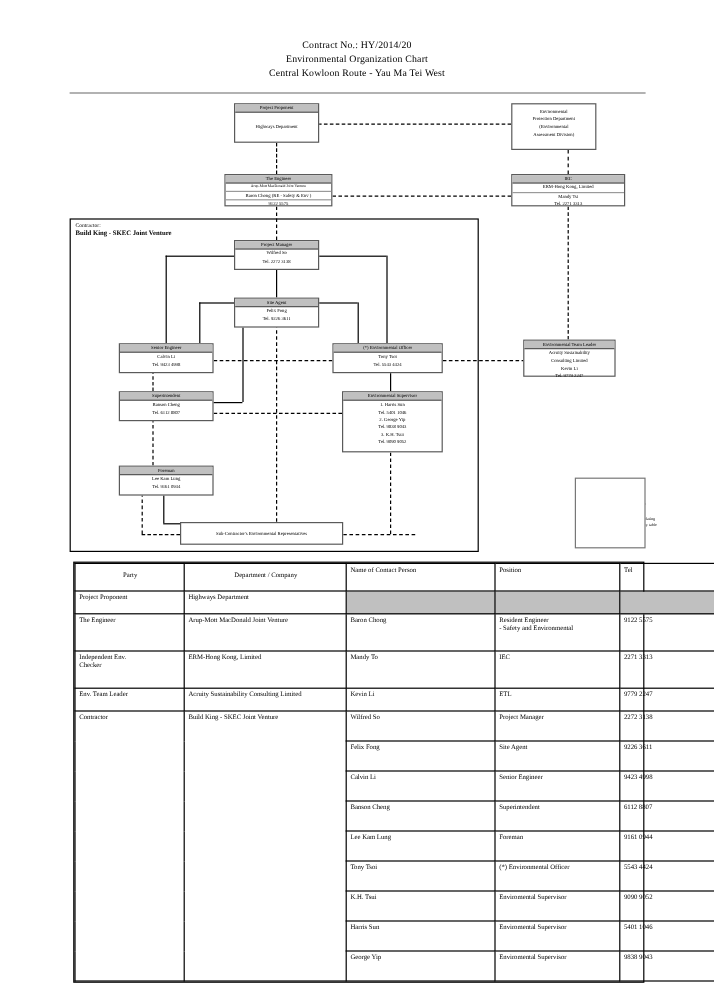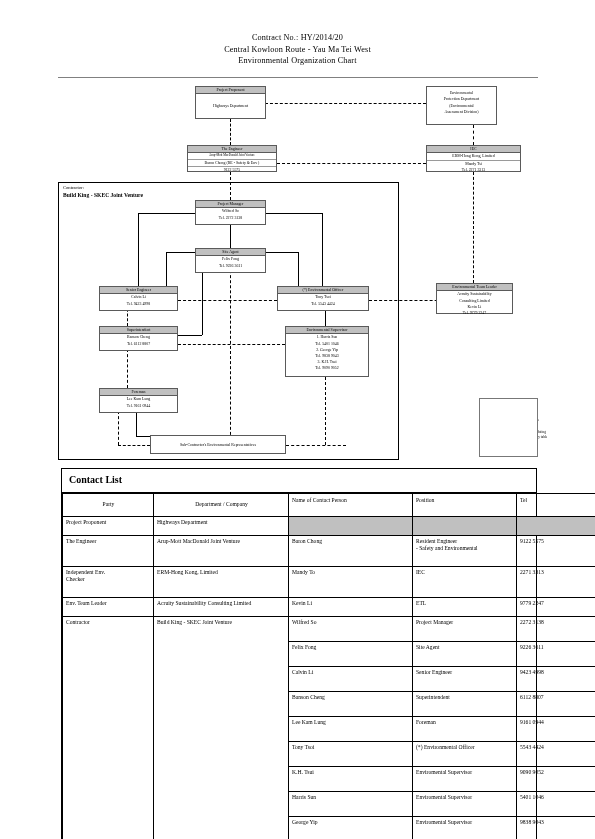--- a/index.html
+++ b/index.html
@@ -176,22 +176,22 @@
   table.clist td.bodycell { height: 20px; }
   table.clist td.tall { height: 26px; }
   table.clist td.r1 { height: 14px; }
   .nowrapline { display: block; white-space: nowrap; }
 </style>
 </head>
 <body>
 
 <div id="doc-header">
   <div class="hline">Contract No.: HY/2014/20</div>
+  <div class="hline">Environmental Organization Chart</div>
   <div class="hline">Central Kowloon Route - Yau Ma Tei West</div>
-  <div class="hline">Environmental Organization Chart</div>
 </div>
 <div id="header-rule"></div>
 
 <div id="org-chart">
 
   <div id="contractor-frame" style="left:58px; top:100px; width:341px; height:278px;"></div>
   <div id="contractor-label" style="left:63px; top:103px;">
     <span class="l1">Contractor:</span>
     <span class="l2">Build King - SKEC Joint Venture</span>
   </div>
@@ -336,21 +336,20 @@
   <div class="lg-row" style="left:504px; top:323px;">Line of Responsibility</div>
   <div class="lg-sample-dash" style="left:484px; top:339px; width:18px;"></div>
   <div class="lg-row" style="left:504px; top:336px;">Line of Communication</div>
   <div class="lg-star" style="left:489px; top:351px;">(*)</div>
   <div class="lg-text" style="left:503px; top:348px;">person responsible for updating</div>
   <div class="lg-text" style="left:503px; top:353px;">the EMP, WFT and sumary table</div>
   <div class="lg-text" style="left:503px; top:358px;">for timber</div>
 </div>
 
 <div id="contact-section">
-  <div id="contact-title">Contact List</div>
   <table class="clist">
     <colgroup>
       <col style="width:91px;">
       <col style="width:135px;">
       <col style="width:124px;">
       <col style="width:104px;">
       <col style="width:120px;">
     </colgroup>
     <thead>
       <tr>

